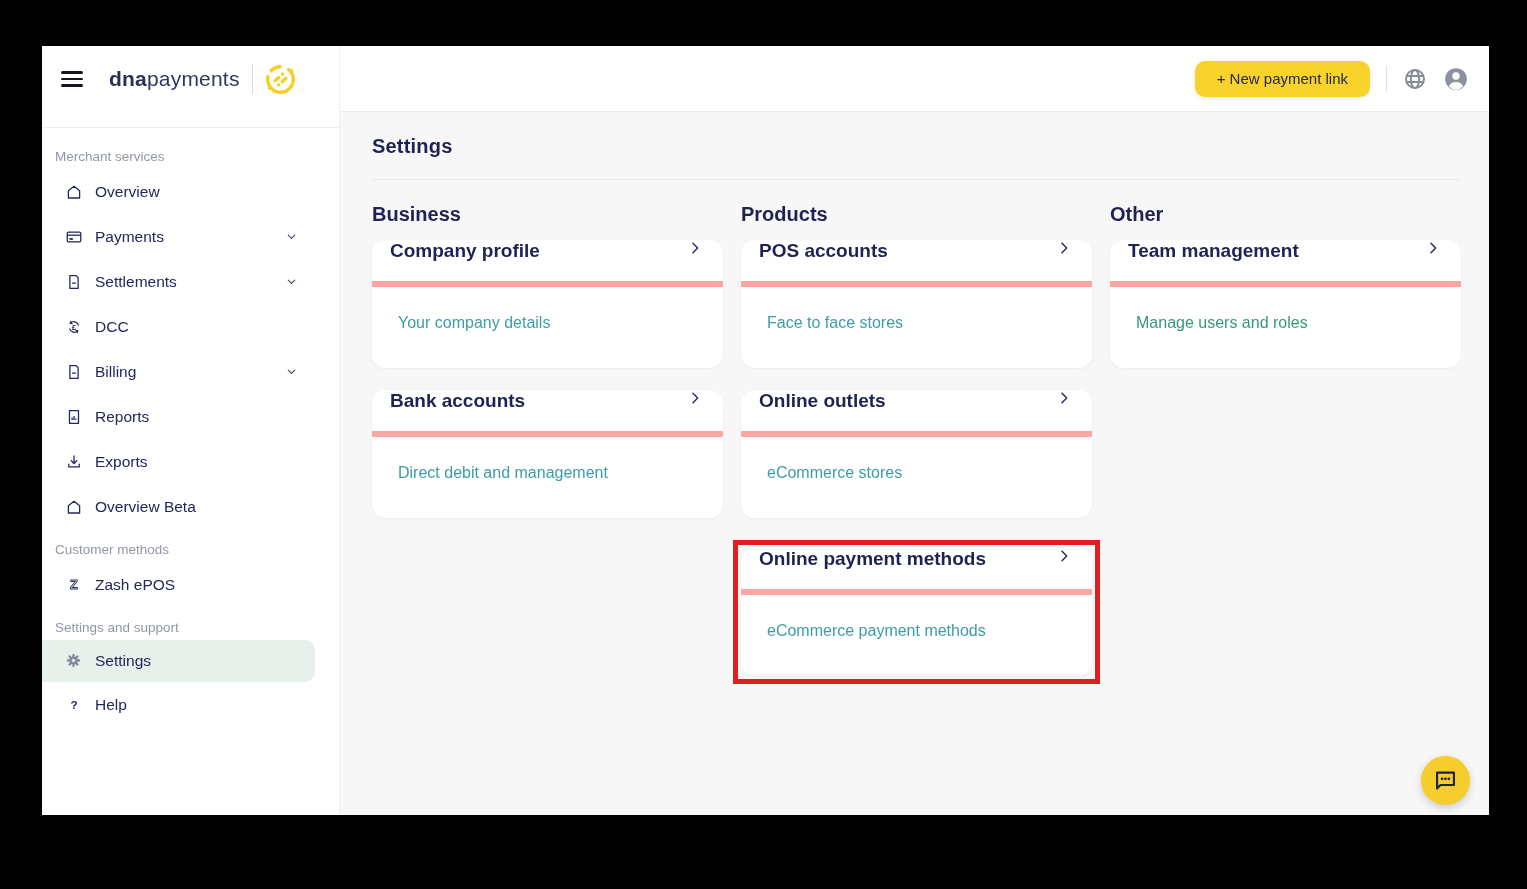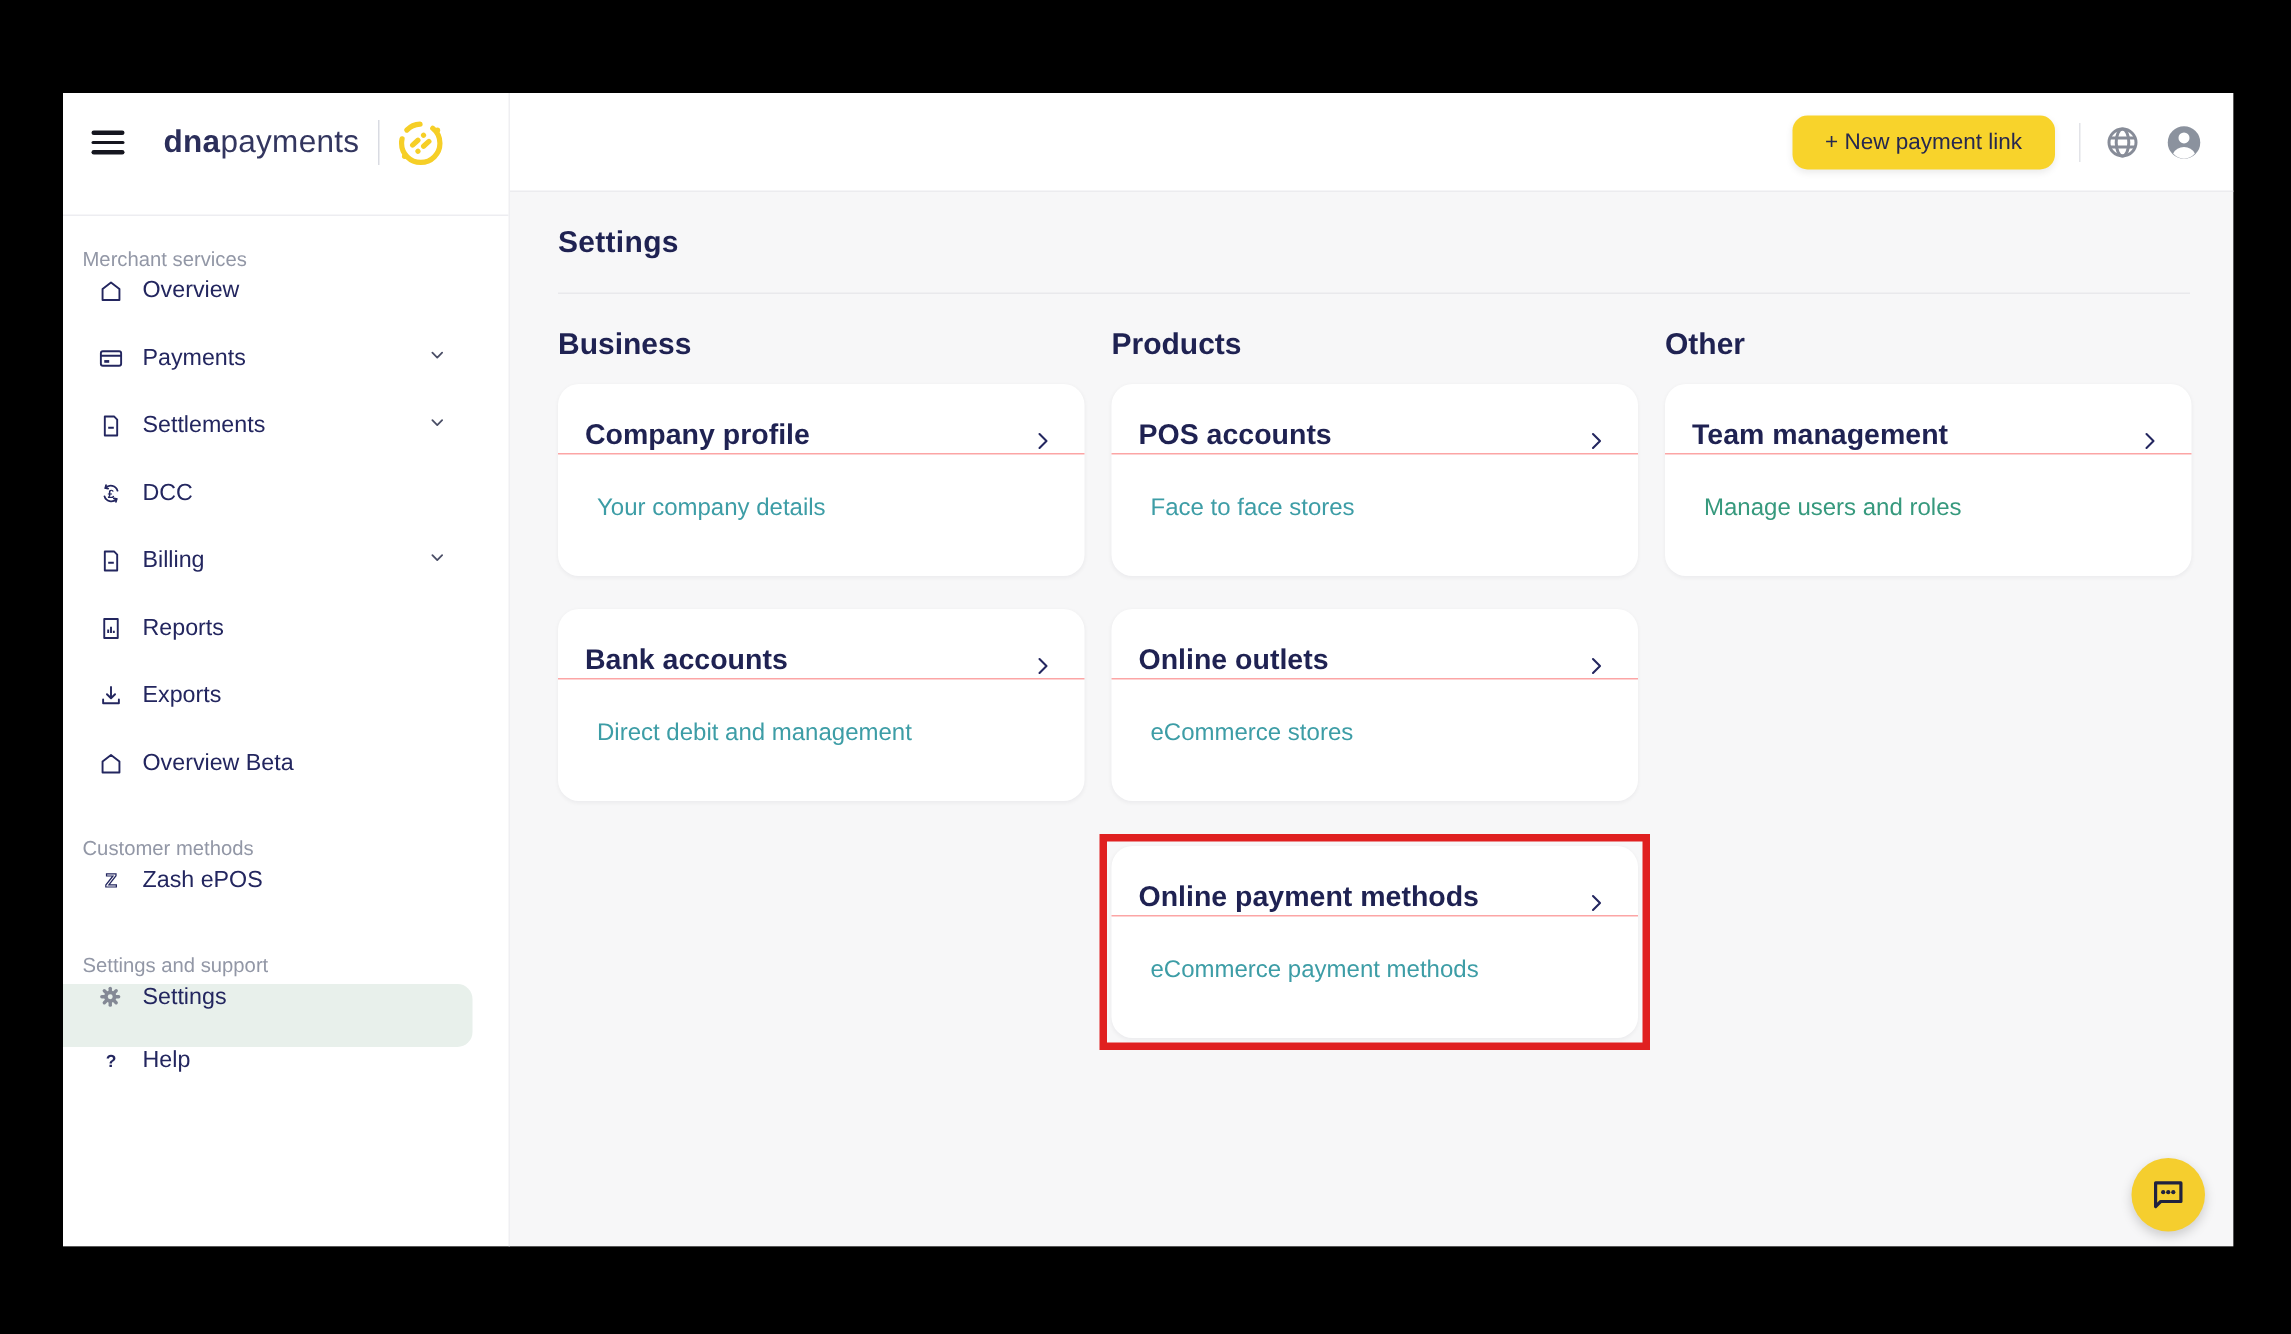--- a/index.html
+++ b/index.html
@@ -1,57 +1,57 @@
 <!DOCTYPE html>
 <html><head>
 <meta charset="utf-8">
 <style>
   * { margin:0; padding:0; box-sizing:border-box; }
   html,body { width:1527px; height:889px; background:#000; font-family:"Liberation Sans","DejaVu Sans",sans-serif; }
-  .app-window { position:absolute; left:42px; top:62px; width:1447px; height:769px; background:#404040; display:flex; overflow:hidden; }
+  .app-window { position:absolute; left:42px; top:46px; width:1447px; height:769px; background:#14b8a6; display:flex; overflow:hidden; }
 
   
   .sidebar { width:298px; background:#fff; border-right:1px solid #efeff2; display:flex; flex-direction:column; flex-shrink:0; }
   .logo-row { height:66px; display:flex; align-items:center; padding-left:19px; flex-shrink:0; }
   .burger { width:22px; display:flex; flex-direction:column; gap:4px; cursor:pointer; }
   .burger span { display:block; height:2.5px; background:#15161f; border-radius:2px; }
   .logo-text { margin-left:26px; font-size:21px; color:#33365f; letter-spacing:.2px; white-space:nowrap; }
   .logo-text b { font-weight:700; color:#2b2e5a; }
   .logo-divider { width:1px; height:30px; background:#d9dbe2; margin:0 11px 0 12px; }
 
   .merchant-row { margin:13px 18px 0 21px; display:flex; align-items:center; cursor:pointer; }
   .merchant-text { margin-left:13px; }
   .merchant-name { font-size:16px; font-weight:700; color:#23265f; }
   .merchant-sub { font-size:12.5px; color:#9ba0ab; margin-top:3px; }
   .merchant-caret { margin-left:auto; }
   .sidebar-divider { border-bottom:1px solid #ededf1; margin:15px 0 0 0; }
 
   .nav { padding-top:8px; }
   .nav-section-label { font-size:13.5px; color:#9297a6; margin:13px 0 5px 13px; }
-  .nav-item { height:45px; display:flex; align-items:flex-start; padding-left:23px; cursor:pointer; color:#23265f; }
+  .nav-item { height:45px; display:flex; align-items:center; padding-left:23px; cursor:pointer; color:#23265f; }
   .nav-item .nav-icon { width:18px; height:18px; flex-shrink:0; display:flex; }
   .nav-item .nav-label { margin-left:12px; font-size:15.5px; }
   .nav-item .nav-chevron { margin-left:auto; margin-right:41px; display:flex; }
   .nav-item.active { background:#e8f0eb; border-radius:0 10px 10px 0; margin-right:24px; height:42px; }
 
   
   .main { flex:1; display:flex; flex-direction:column; min-width:0; }
   .topbar { height:66px; background:#fff; border-bottom:1px solid #ececef; display:flex; align-items:center; justify-content:flex-end; padding-right:20px; gap:16px; flex-shrink:0; }
   .btn-yellow { height:36px; padding:0 22px; border:none; border-radius:10px; background:#f8d32b; color:#26284f; font-size:15px; font-weight:500; font-family:inherit; cursor:pointer; box-shadow:0 2px 5px rgba(0,0,0,.08); }
   .topbar-vdivider { width:1px; height:26px; background:#e2e3e8; }
   .icon-btn { background:none; border:none; padding:0; display:flex; cursor:pointer; }
 
   .content { flex:1; background:#f7f7f8; padding:23px 27px 0 32px; position:relative; overflow:hidden; }
   .page-title { font-size:20px; font-weight:700; color:#1f2252; letter-spacing:.2px; }
   .content-divider { border:none; border-top:1px solid #e9e9ec; margin:21px 2px 0 0; }
 
   .grid { margin-top:23px; display:grid; grid-template-columns:351px 351px 351px; column-gap:18px; align-items:start; }
   .col-title { font-size:20px; font-weight:700; color:#1f2252; margin-bottom:14px; }
   .card { background:#fff; border-radius:14px; box-shadow:0 1px 3px rgba(20,20,43,.05); margin-bottom:22px; }
-  .card-header { display:flex; align-items:flex-end; justify-content:space-between; height:47px; padding:0 20px 0 18px; border-bottom:1px solid #fca5a5; cursor:pointer; }
+  .card-header { display:flex; align-items:flex-start; justify-content:space-between; height:47px; padding:0 20px 0 18px; border-bottom:6px solid #fca5a5; cursor:pointer; }
   .card-title { font-size:19px; font-weight:700; color:#1f2252; }
   .card-body { padding:27px 20px 36px 26px; }
   .card-link { font-size:16px; color:#3d9da6; text-decoration:none; cursor:pointer;text-align:right; }
   .card-link.green { color:#36997d; }
   .highlight-box { border:5px solid #e02020; padding:3px; margin:-8px -8px 14px -8px; margin-top:14px; }
   .highlight-box .card { margin-bottom:0; }
   .grid .highlight-box { margin-top:14px; }
 
   .chat-fab { position:absolute; right:19px; bottom:10px; width:49px; height:49px; border-radius:50%; background:#f5ce2e; border:none; display:flex; align-items:center; justify-content:center; cursor:pointer; box-shadow:0 3px 8px rgba(0,0,0,.18); }
 </style>

